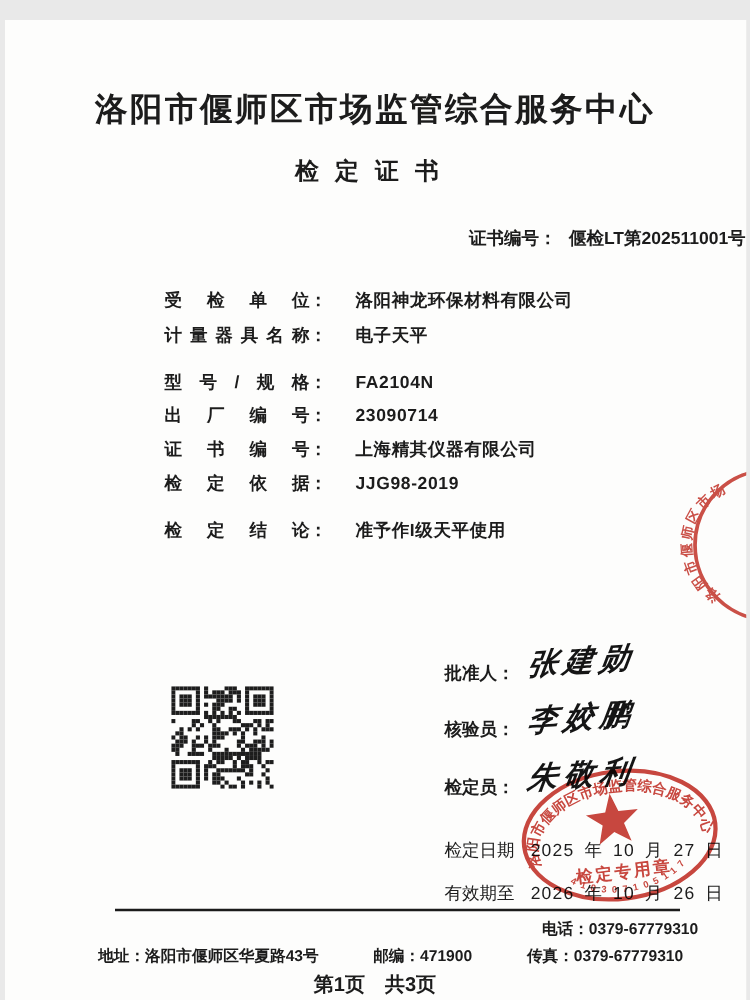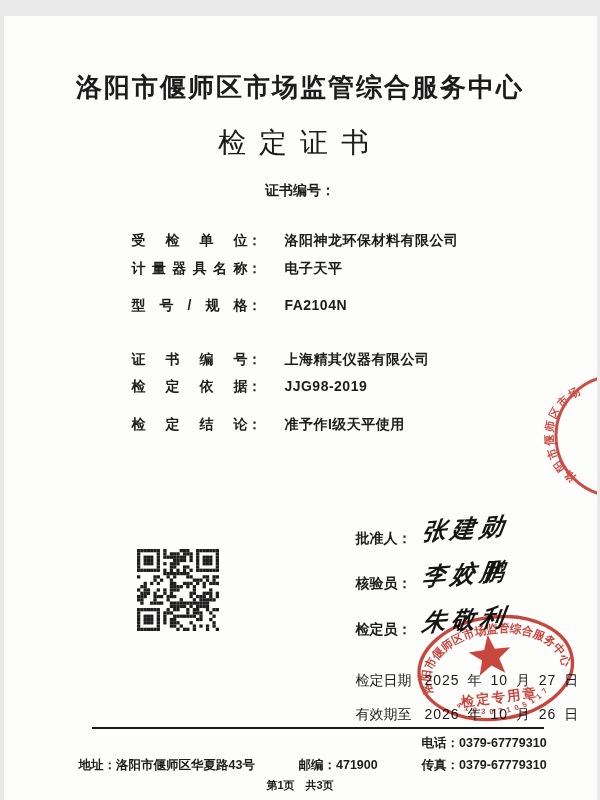--- a/index.html
+++ b/index.html
@@ -5,68 +5,73 @@
   html,body{margin:0;padding:0;background:#e9e9e9;}
   .page{
     position:relative;width:593px;height:800px;margin:16px auto;
     background:#fdfdfc;overflow:hidden;
     font-family:"Liberation Sans","DejaVu Sans",sans-serif;
     color:#1c1c1c;
   }
   .abs{position:absolute;}
   .center{left:0;width:100%;text-align:center;}
   .org-title{top:54px;font-size:26px;font-weight:700;letter-spacing:2px;}
-  .doc-title{top:108px;font-size:28px;font-weight:400;letter-spacing:13px;box-sizing:border-box;}
-  .certno-line{top:166px;font-size:14px;font-weight:700;display:flex;justify-content:center;gap:10px;}
+  .doc-title{top:108px;font-size:19px;font-weight:700;letter-spacing:13px;box-sizing:border-box;}
+  .certno-line{top:166px;font-size:14px;font-weight:700;display:flex;justify-content:flex-end;gap:10px;}
   .field-row{left:128px;font-size:14px;font-weight:700;white-space:nowrap;}
   .f-label{display:inline-block;width:116px;text-align:justify;text-align-last:justify;-moz-text-align-last:justify;}
   .f-colon{display:inline-block;}
   .f-value{display:inline-block;margin-left:19px;letter-spacing:.5px;}
   .sig-row{left:352px;font-size:14px;font-weight:700;white-space:nowrap;}
   .sig-name{
     display:inline-block;margin-left:8px;font-size:24px;font-weight:700;font-style:italic;
     letter-spacing:5px;color:#151515;
     transform:rotate(-4deg) skewX(-12deg);transform-origin:left bottom;
     position:relative;top:-3px;
   }
   .date-row{left:352px;font-size:14px;font-weight:400;white-space:nowrap;}
   .date-value{margin-left:13px;word-spacing:3px;letter-spacing:1px;}
   .sep-line{top:711px;left:88px;width:452px;height:2px;background:#1b1b1b;}
   .foot{font-size:12.5px;font-weight:700;white-space:nowrap;}
-  .page-info{top:762px;font-size:11px;font-weight:700;}
+  .page-info{top:762px;font-size:16px;font-weight:700;}
   .qr{left:133px;top:533px;}
   .seal-main{
     left:408px;top:596px;mix-blend-mode:multiply;opacity:.92;
     transform:rotate(-7deg);
   }
   .seal-edge{left:540px;top:355px;mix-blend-mode:multiply;opacity:.88;}
   svg text{font-family:"Liberation Sans","DejaVu Sans",sans-serif;}
 </style>
 </head>
 <body>
 
 <div class="page">
 
   <div class="abs center org-title">洛阳市偃师区市场监管综合服务中心</div>
   <div class="abs center doc-title">检定证书</div>
   <div class="abs center certno-line">
     <span>证书编号：</span>
+    <span>偃检LT第202511001号</span>
   </div>
 
   <div class="abs field-row" style="top:244px">
     <span class="f-label">计量器具名称</span><span class="f-colon">：</span>
     <span class="f-value">电子天平</span>
   </div>
   <div class="abs field-row" style="top:216px">
     <span class="f-label">受检单位</span><span class="f-colon">：</span>
     <span class="f-value">洛阳神龙环保材料有限公司</span>
   </div>
   <div class="abs field-row" style="top:281px">
     <span class="f-label">型号/规格</span><span class="f-colon">：</span>
     <span class="f-value">FA2104N</span>
+  </div>
+  <div class="abs field-row" style="top:308px">
+    <span class="f-label">出厂编号</span><span class="f-colon">：</span>
+    <span class="f-value">23090714</span>
   </div>
   <div class="abs field-row" style="top:335px">
     <span class="f-label">证书编号</span><span class="f-colon">：</span>
     <span class="f-value">上海精其仪器有限公司</span>
   </div>
   <div class="abs field-row" style="top:362px">
     <span class="f-label">检定依据</span><span class="f-colon">：</span>
     <span class="f-value">JJG98-2019</span>
   </div>
   <div class="abs field-row" style="top:400px">
@@ -401,21 +406,21 @@
 
   <div class="abs date-row" style="top:656px">
     <span>检定日期</span><span class="date-value">2025 年 10 月 27 日</span>
   </div>
   <div class="abs date-row" style="top:690px">
     <span>有效期至</span><span class="date-value">2026 年 10 月 26 日</span>
   </div>
 
   <div class="abs sep-line"></div>
 
-  <div class="abs foot" style="left:418px;top:719px">
+  <div class="abs foot" style="left:430px;top:719px">
     <span>电话：</span><span>0379-67779310</span>
   </div>
   <div class="abs foot" style="left:75px;top:741px">
     <span>地址：</span><span>洛阳市偃师区华夏路43号</span>
   </div>
   <div class="abs foot" style="left:295px;top:741px">
     <span>邮编：</span><span>471900</span>
   </div>
   <div class="abs foot" style="left:418px;top:741px">
     <span>传真：</span><span>0379-67779310</span>

